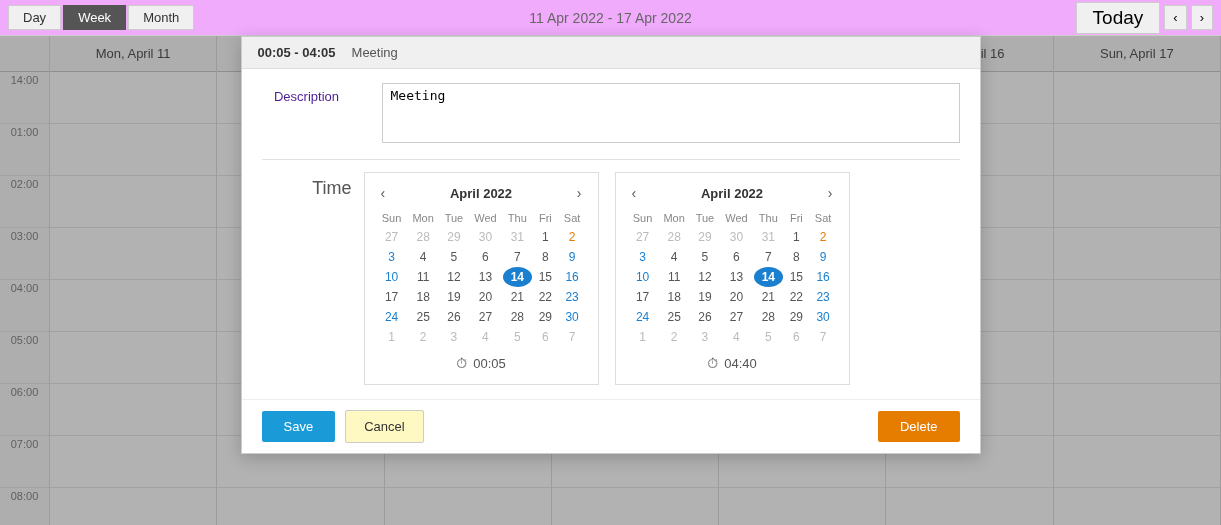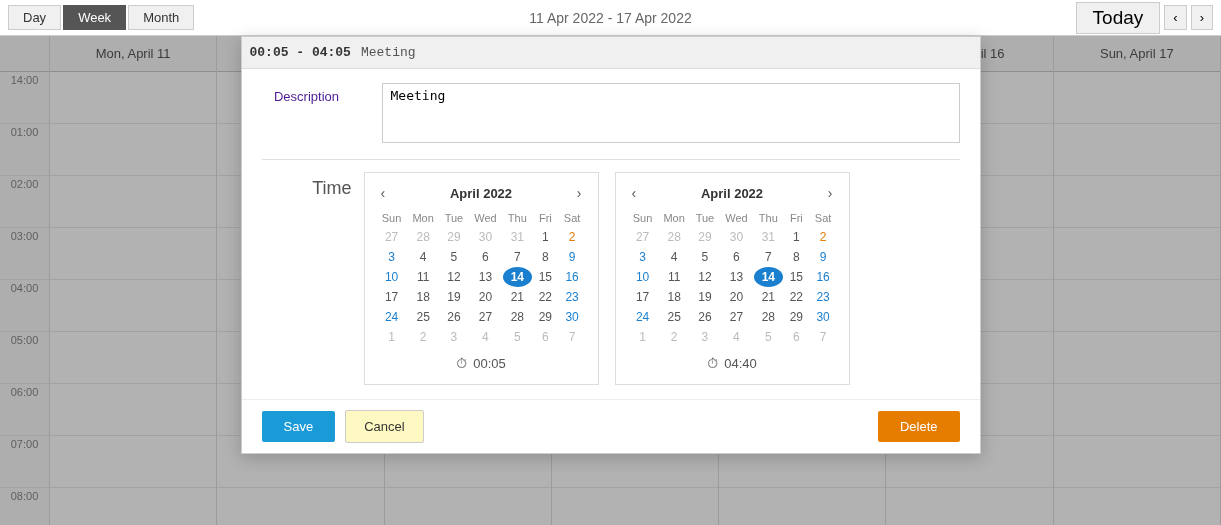--- a/index.html
+++ b/index.html
@@ -2,21 +2,21 @@
 <html><head>
   <meta charset="utf-8">
   <style>
     * { box-sizing: border-box; margin: 0; padding: 0; }
     body { font-family: Arial, sans-serif; font-size: 13px; background: #e8e8e8; overflow: hidden; width: 1221px; height: 525px; }
 
     
     .top-bar {
       display: flex;
       align-items: center;
-      background: #ffffff;
+      background: #f0abfc;
       border-bottom: 1px solid #ccc;
       height: 36px;
       padding: 0 8px;
       position: relative;
     }
     .view-buttons { display: flex; gap: 2px; }
     .view-btn {
       padding: 4px 14px;
       border: 1px solid #ccc;
       background: #f0f0f0;
@@ -115,26 +115,25 @@
     .modal {
       background: #fff;
       width: 740px;
       border: 1px solid #ccc;
       box-shadow: 0 4px 16px rgba(0,0,0,0.2);
       position: relative;
       margin-top: 0;
     }
     .modal-header {
       background: #f0f0f0;
-      padding: 8px 8px;
+      padding: 8px 16px;
       border-bottom: 1px solid #ddd;
       display: flex;
       align-items: center;
-      gap: 10px;
-      font-family: Liberation Mono, monospace;
+      gap: 16px;
     }
     .modal-title-time {
       font-weight: bold;
       color: #333;
       font-size: 13px;
     }
     .modal-title-event {
       color: #555;
       font-size: 13px;
     }

